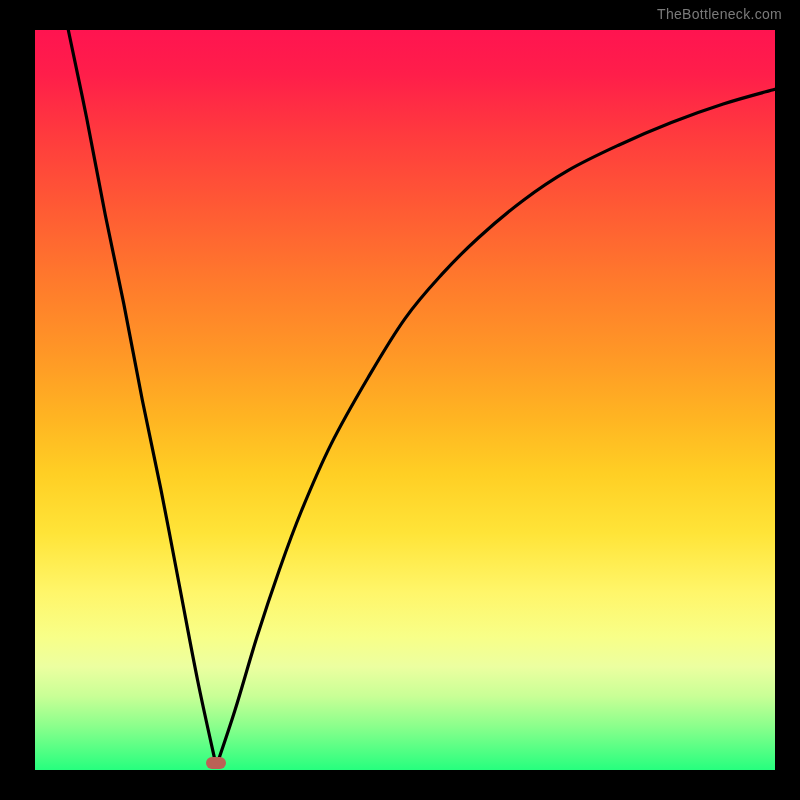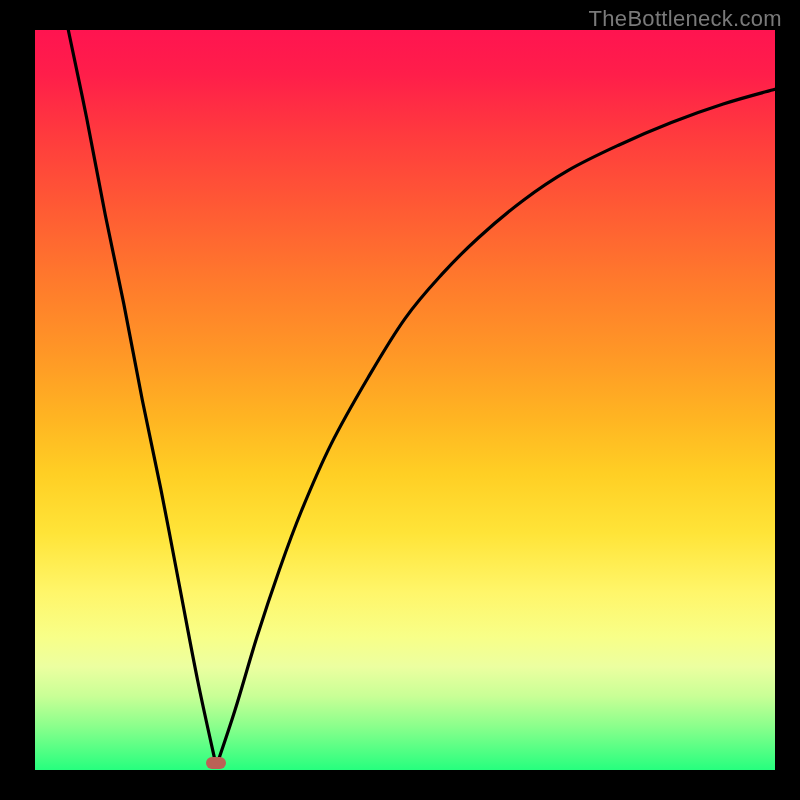--- a/index.html
+++ b/index.html
@@ -43,21 +43,21 @@
       #c9ff96 90%,
       #8cff8c 94%,
       #26ff7e 100%
     );
   }
   .watermark {
     position: absolute;
     top: 6px;
     right: 18px;
     color: #7a7a7a;
-    font-size: 22px;
+    font-size: 14px;
     font-weight: 500;
     letter-spacing: 0.3px;
     user-select: none;
   }
   svg.curve {
     position: absolute;
     left: 0;
     top: 0;
     width: 740px;
     height: 740px;

